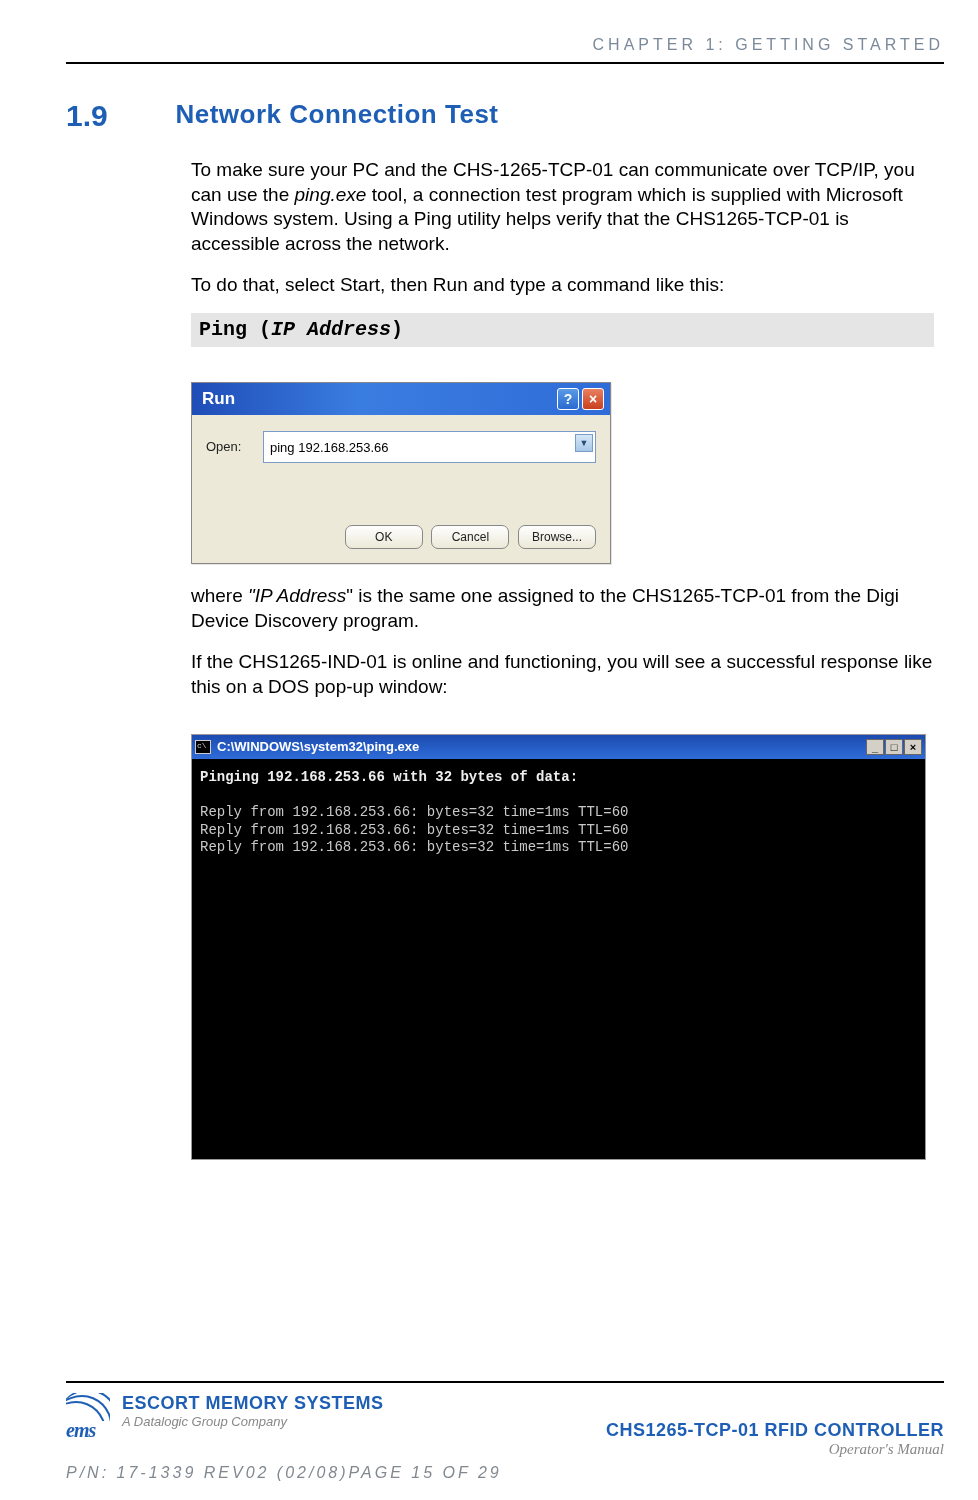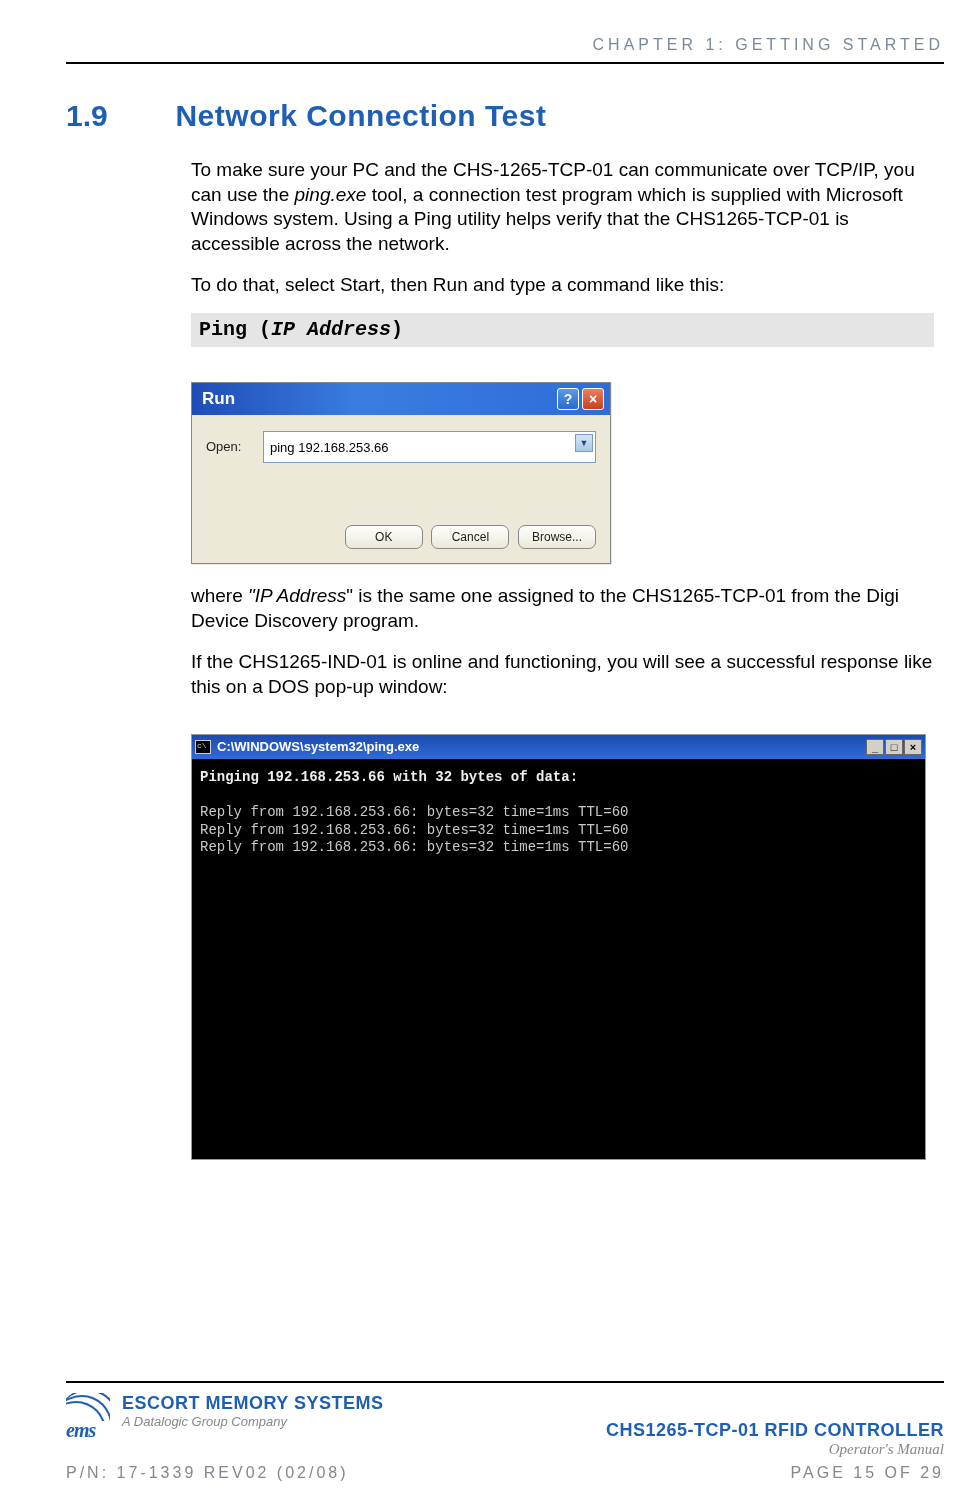--- a/index.html
+++ b/index.html
@@ -41,21 +41,21 @@
   .section-number {
     font-size: 30px;
     color: #1e5fb5;
     font-weight: bold;
     font-family: Arial, sans-serif;
     display: inline-block;
     width: 105px;
     vertical-align: top;
   }
   .section-title {
-    font-size: 30px;
+    font-size: 26px;
     color: #1e5fb5;
     font-weight: bold;
     font-family: Arial, sans-serif;
     letter-spacing: 0.5px;
   }
   .body-block {
     margin-left: 125px;
     margin-right: 10px;
     font-size: 19px;
     line-height: 1.3;
@@ -290,25 +290,25 @@
     font-family: Arial, sans-serif;
   }
   .footer-manual {
     font-size: 15px;
     color: #888;
     font-style: italic;
     font-family: Georgia, serif;
   }
   .footer-bottom {
     display: flex;
-    justify-content: space-between;
     font-size: 16px;
     letter-spacing: 3px;
     color: #808890;
     font-family: Arial, sans-serif;
+    font-style: italic;
   }
 </style>
 </head>
 <body>
 
 <div class="page-wrapper">
   <div class="header-text">CHAPTER 1: GETTING STARTED</div>
   <div class="header-line"></div>
 
   <div class="content">

